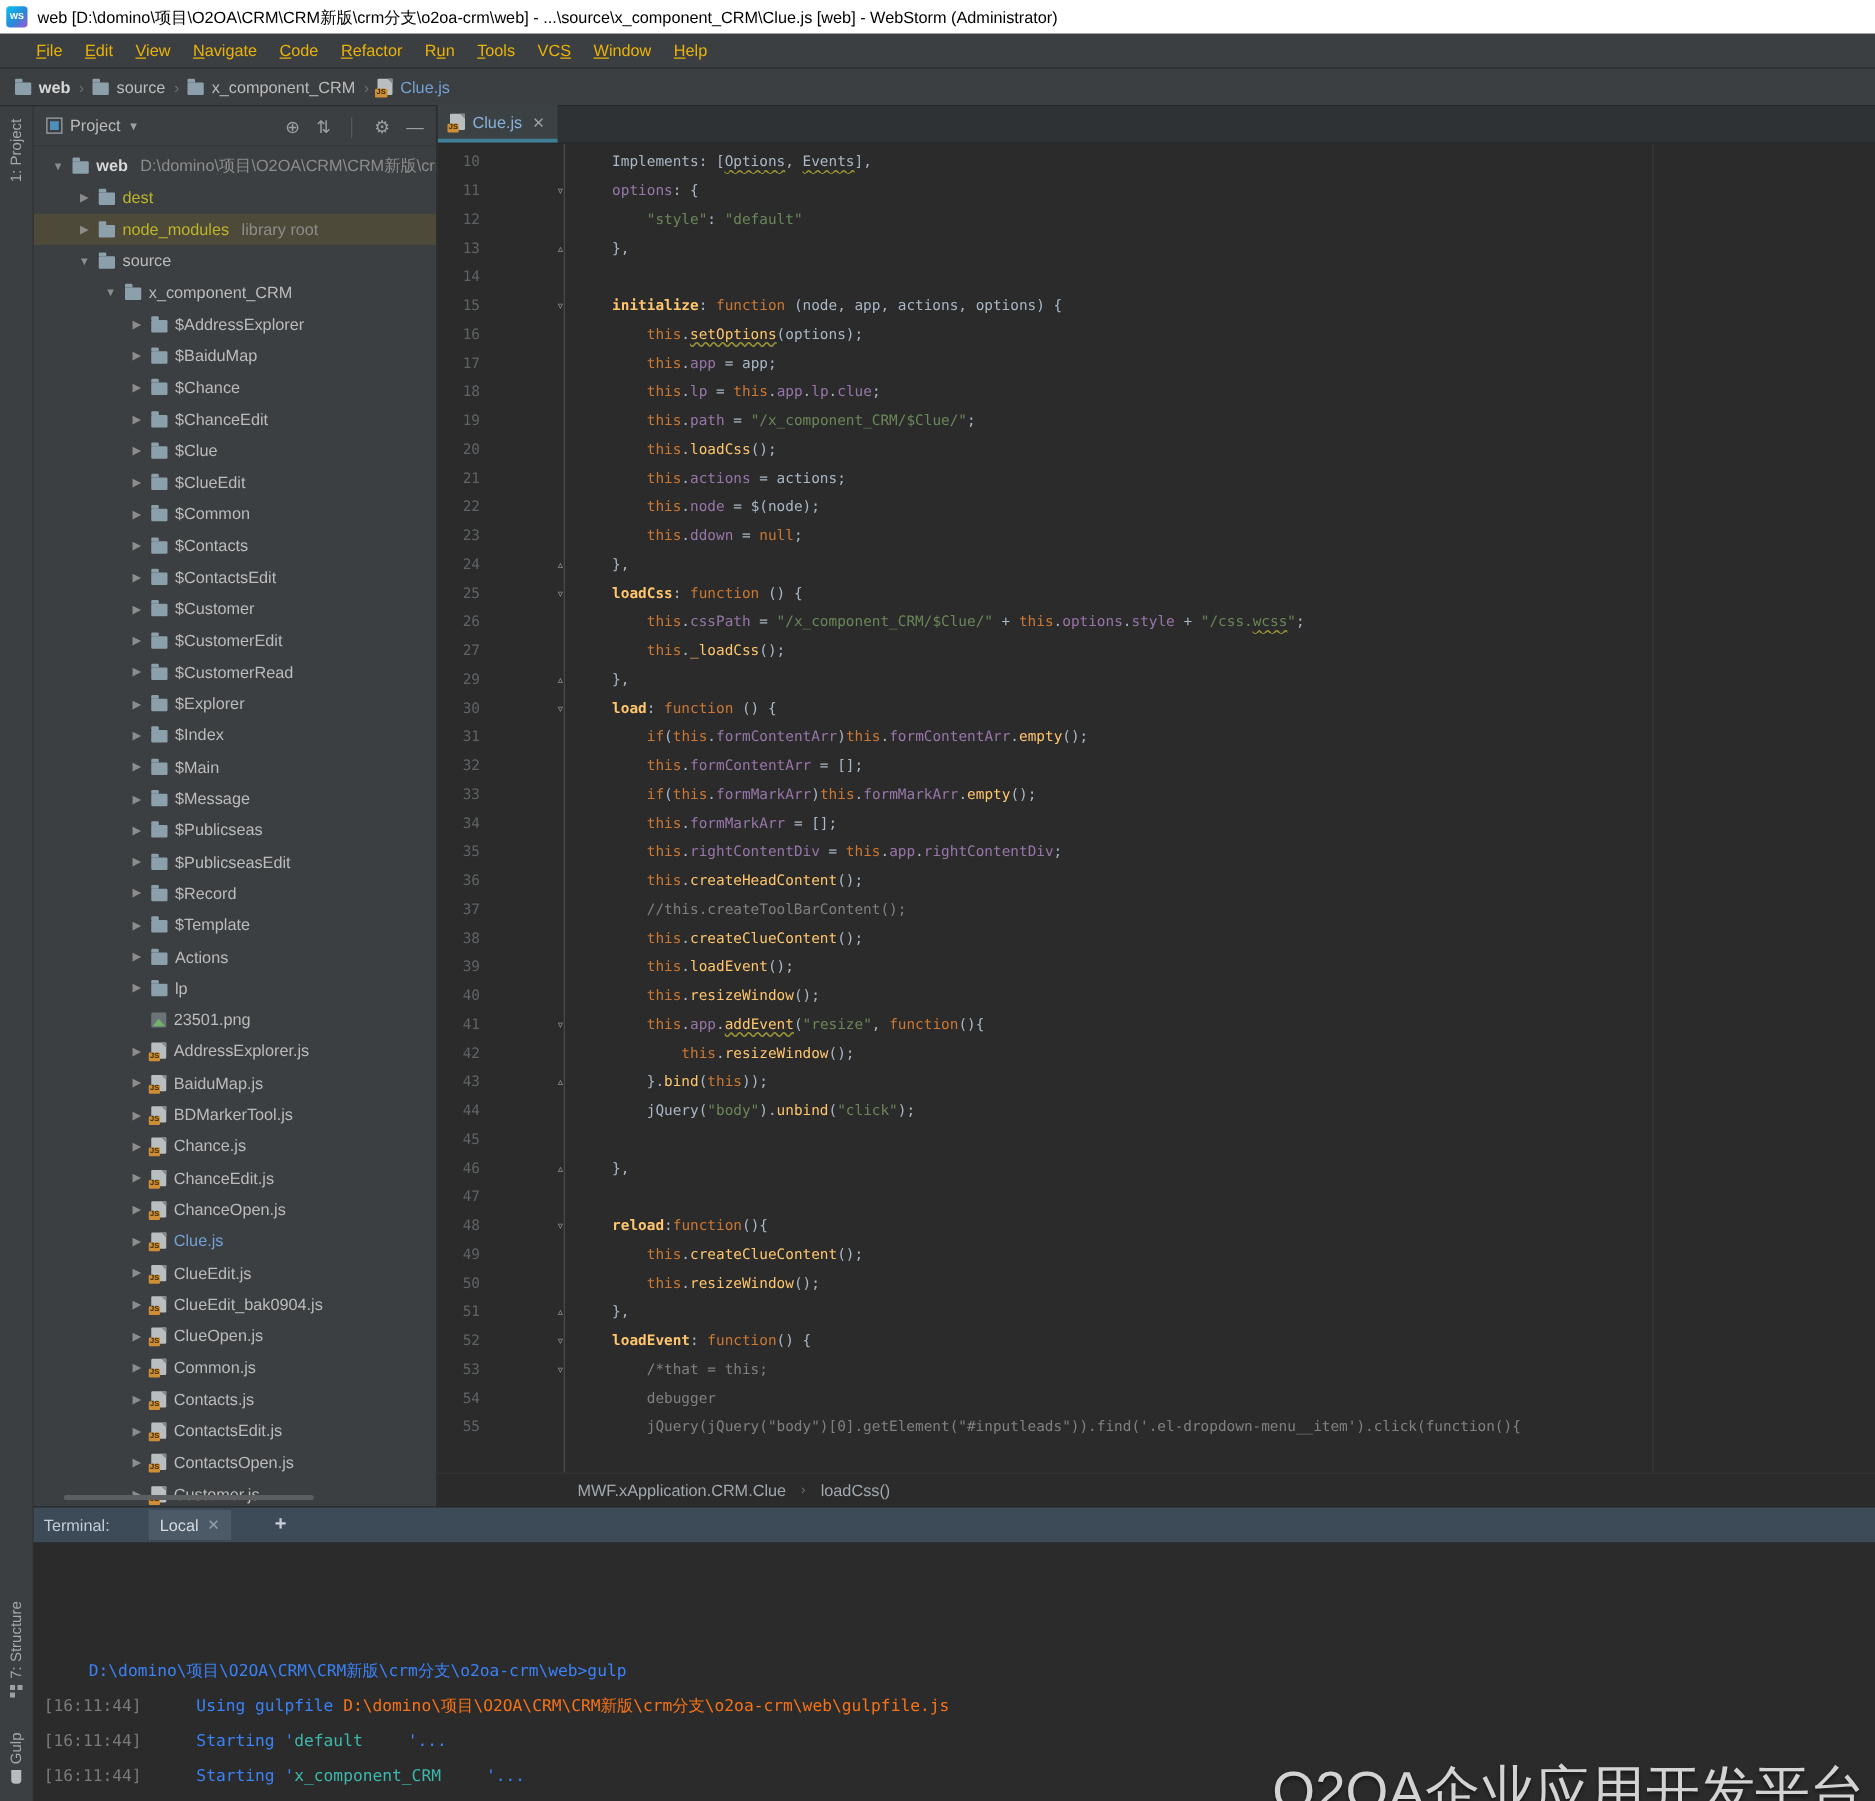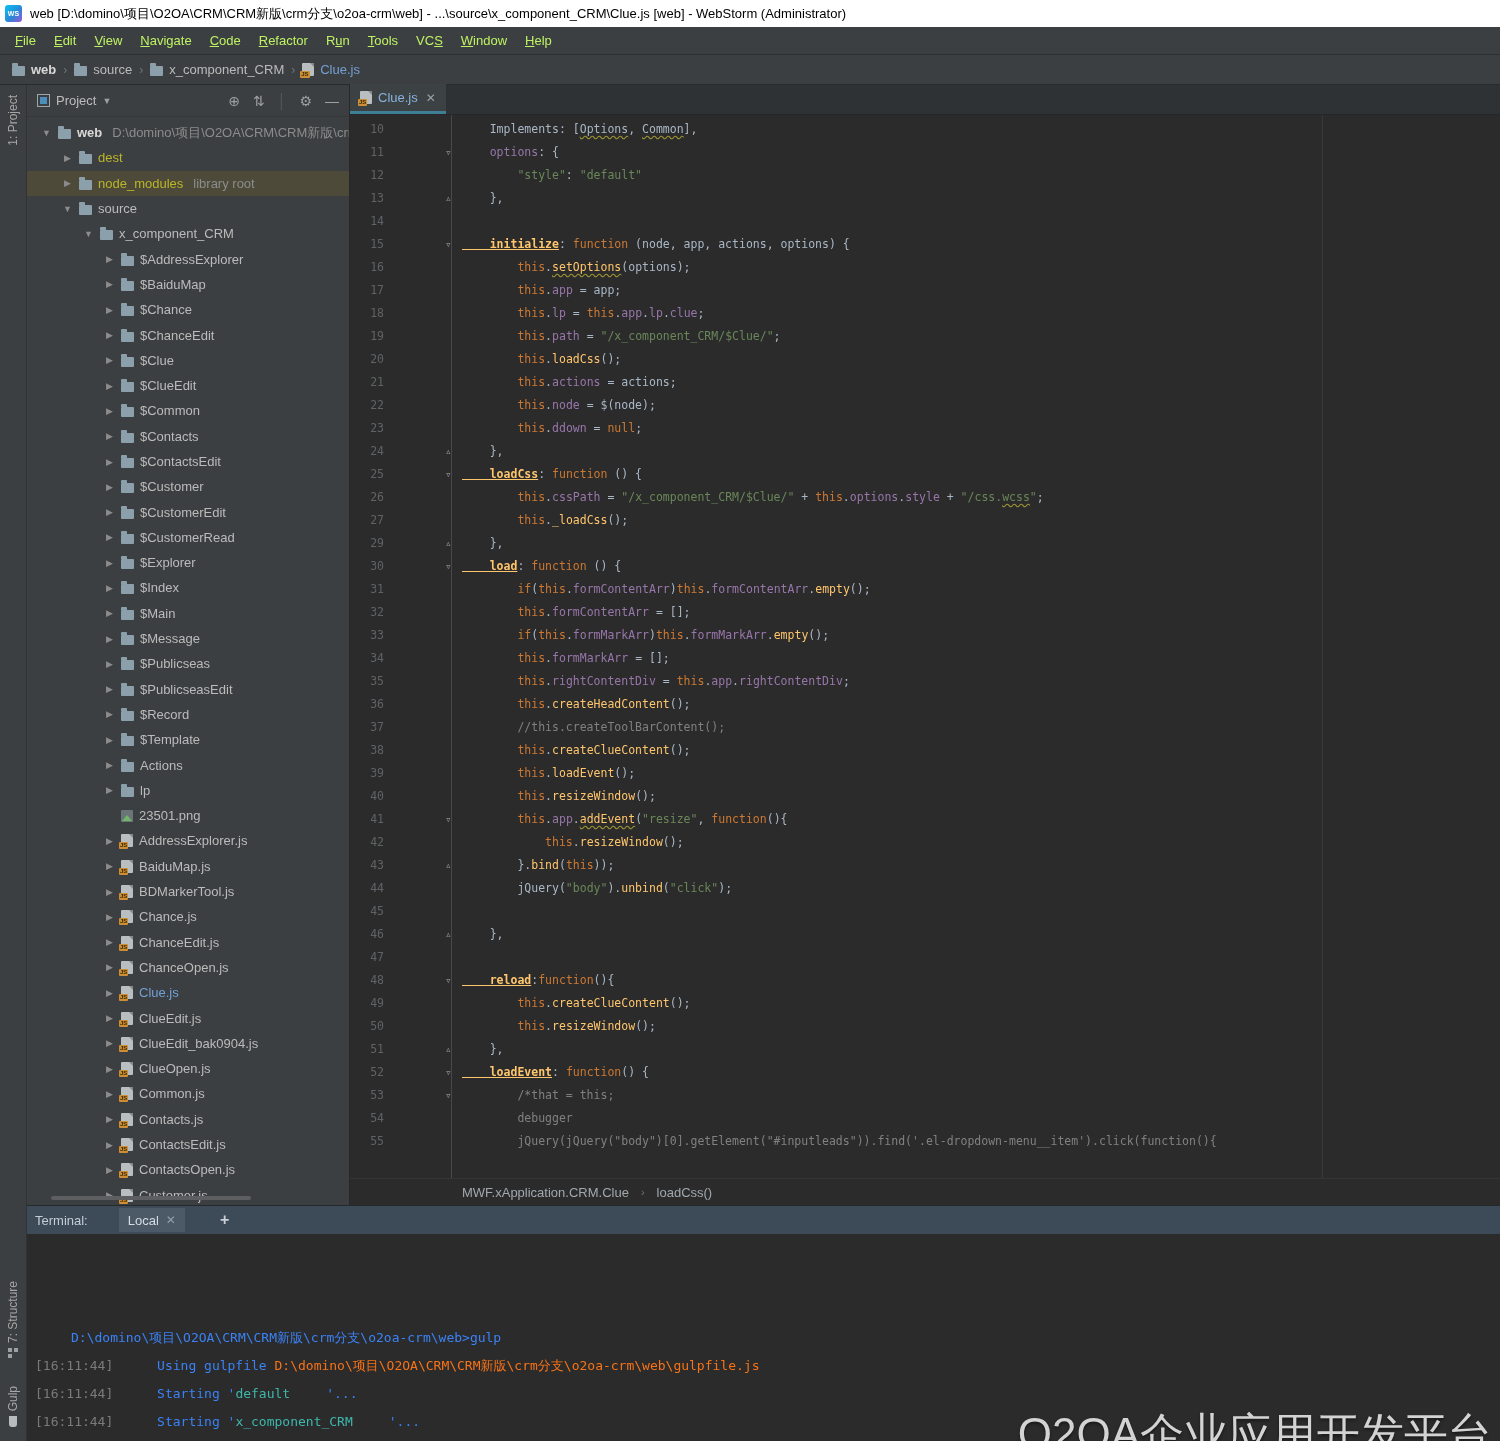--- a/index.html
+++ b/index.html
@@ -6,21 +6,21 @@
   html,body { width:1500px; height:1441px; overflow:hidden; background:#2B2B2B;
               font-family:"Liberation Sans", sans-serif; }
 
   
   .titlebar { height:27px; background:#FFFFFF; color:#000; display:flex; align-items:center;
               gap:8px; padding-left:5px; font-size:13px; }
   .ws-icon { width:17px; height:17px; border-radius:3px; flex:0 0 auto;
              background:linear-gradient(135deg,#07C3F2 0%,#2888D8 55%,#9E57D8 100%);
              color:#fff; font-size:7px; font-weight:bold; display:flex; align-items:center; justify-content:center; }
   .menubar { height:27px; background:#3C3F41; display:flex; align-items:center;
-             padding-left:6px; color:#bef264; font-size:13px; }
+             padding-left:20px; color:#eab308; font-size:13px; }
   .menu-item { padding:3px 9px; cursor:default; }
   .menu-item .mn { text-decoration:underline; }
   .navbar { height:31px; background:#3C3F41; border-top:1px solid #2D2F30; border-bottom:1px solid #282B2C;
             display:flex; align-items:center; padding-left:12px; color:#BBBBBB; font-size:13px; gap:7px; }
   .nav-sep { color:#6E7376; font-size:12px; }
   .nav-item { display:flex; align-items:center; gap:6px; }
   .nav-item.bold span { font-weight:bold; color:#D8D8D8; }
   .nav-item.file span { color:#72A0D5; }
 
   
@@ -72,21 +72,21 @@
   .codewrap { flex:1; position:relative; font:11.5px/23px "DejaVu Sans Mono",monospace; padding-top:3px; overflow:hidden; }
   .foldline { position:absolute; left:101px; top:0; bottom:0; width:1px; background:#47494B; }
   .marginline { position:absolute; left:972px; top:0; bottom:0; width:1px; background:#36393A; }
   .crow { position:relative; height:23px; padding-left:112px; white-space:pre; color:#A9B7C6; }
   .crow.cur { background:#323232; }
   .crow .ln { position:absolute; left:0; top:0; width:34px; text-align:right; color:#606366; }
   .crow.cur .ln { color:#CFCFCF; }
   .crow .fold { position:absolute; left:95px; top:0; color:#8A8A8A; font-size:11px; }
   .crow .chg { position:absolute; left:85px; top:1px; bottom:1px; width:5px; background:#567E56; }
   .kw  { color:#CC7832; } .prop{ color:#9876AA; } .fn { color:#FFC66D; }
-  .fnb { color:#FFC66D; font-weight:bold;text-decoration:underline; } .str { color:#6A8759; }
+  .fnb { color:#FFC66D; font-weight:bold; } .str { color:#6A8759; }
   .cm  { color:#808080; } .pl  { color:#A9B7C6; }
   .wavy { text-decoration:underline; text-decoration-style:wavy; text-decoration-color:#9C9534; text-underline-offset:2px; }
   .ebreadcrumb { height:27px; border-top:1px solid #333637; display:flex; align-items:center; gap:12px;
                  padding-left:112px; color:#A1A8AE; font-size:13px; background:#2B2B2B; }
   .ebreadcrumb .sep { color:#6E7376; font-size:11px; }
 
   
   .terminal { height:236px; display:flex; flex-direction:column; border-top:1px solid #262829; }
   .thead { height:28px; background:#3D4B59; display:flex; align-items:center; padding-left:8px; gap:31px;
            color:#C4CDD6; font-size:13px; }
@@ -406,21 +406,21 @@
         <div class="tabbar">
           <div class="tab">
             <span class="ic-js"></span>
             <span>Clue.js</span>
             <span class="close">✕</span>
           </div>
         </div>
         <div class="codewrap" id="codewrap">
           <div class="foldline"></div>
           <div class="marginline"></div>
-        <div class="crow"><span class="ln">10</span><span class="pl">    Implements: [</span><span class="pl wavy">Options</span><span class="pl">, </span><span class="pl wavy">Common</span><span class="pl">],</span></div>
+        <div class="crow"><span class="ln">10</span><span class="pl">    Implements: [</span><span class="pl wavy">Options</span><span class="pl">, </span><span class="pl wavy">Events</span><span class="pl">],</span></div>
             <div class="crow"><span class="ln">11</span><span class="fold">▿</span><span class="prop">    options</span><span class="pl">: {</span></div>
             <div class="crow"><span class="ln">12</span><span class="str">        "style"</span><span class="pl">: </span><span class="str">"default"</span></div>
             <div class="crow"><span class="ln">13</span><span class="fold">▵</span><span class="pl">    },</span></div>
             <div class="crow"><span class="ln">14</span></div>
             <div class="crow"><span class="ln">15</span><span class="fold">▿</span><span class="fnb">    initialize</span><span class="pl">: </span><span class="kw">function</span><span class="pl"> (node, app, actions, options) {</span></div>
             <div class="crow"><span class="ln">16</span><span class="kw">        this</span><span class="pl">.</span><span class="fn wavy">setOptions</span><span class="pl">(options);</span></div>
             <div class="crow"><span class="ln">17</span><span class="kw">        this</span><span class="pl">.</span><span class="prop">app</span><span class="pl"> = app;</span></div>
             <div class="crow"><span class="ln">18</span><span class="kw">        this</span><span class="pl">.</span><span class="prop">lp</span><span class="pl"> = </span><span class="kw">this</span><span class="pl">.</span><span class="prop">app</span><span class="pl">.</span><span class="prop">lp</span><span class="pl">.</span><span class="prop">clue</span><span class="pl">;</span></div>
             <div class="crow"><span class="ln">19</span><span class="kw">        this</span><span class="pl">.</span><span class="prop">path</span><span class="pl"> = </span><span class="str">"/x_component_CRM/$Clue/"</span><span class="pl">;</span></div>
             <div class="crow"><span class="ln">20</span><span class="kw">        this</span><span class="pl">.</span><span class="fn">loadCss</span><span class="pl">();</span></div>

